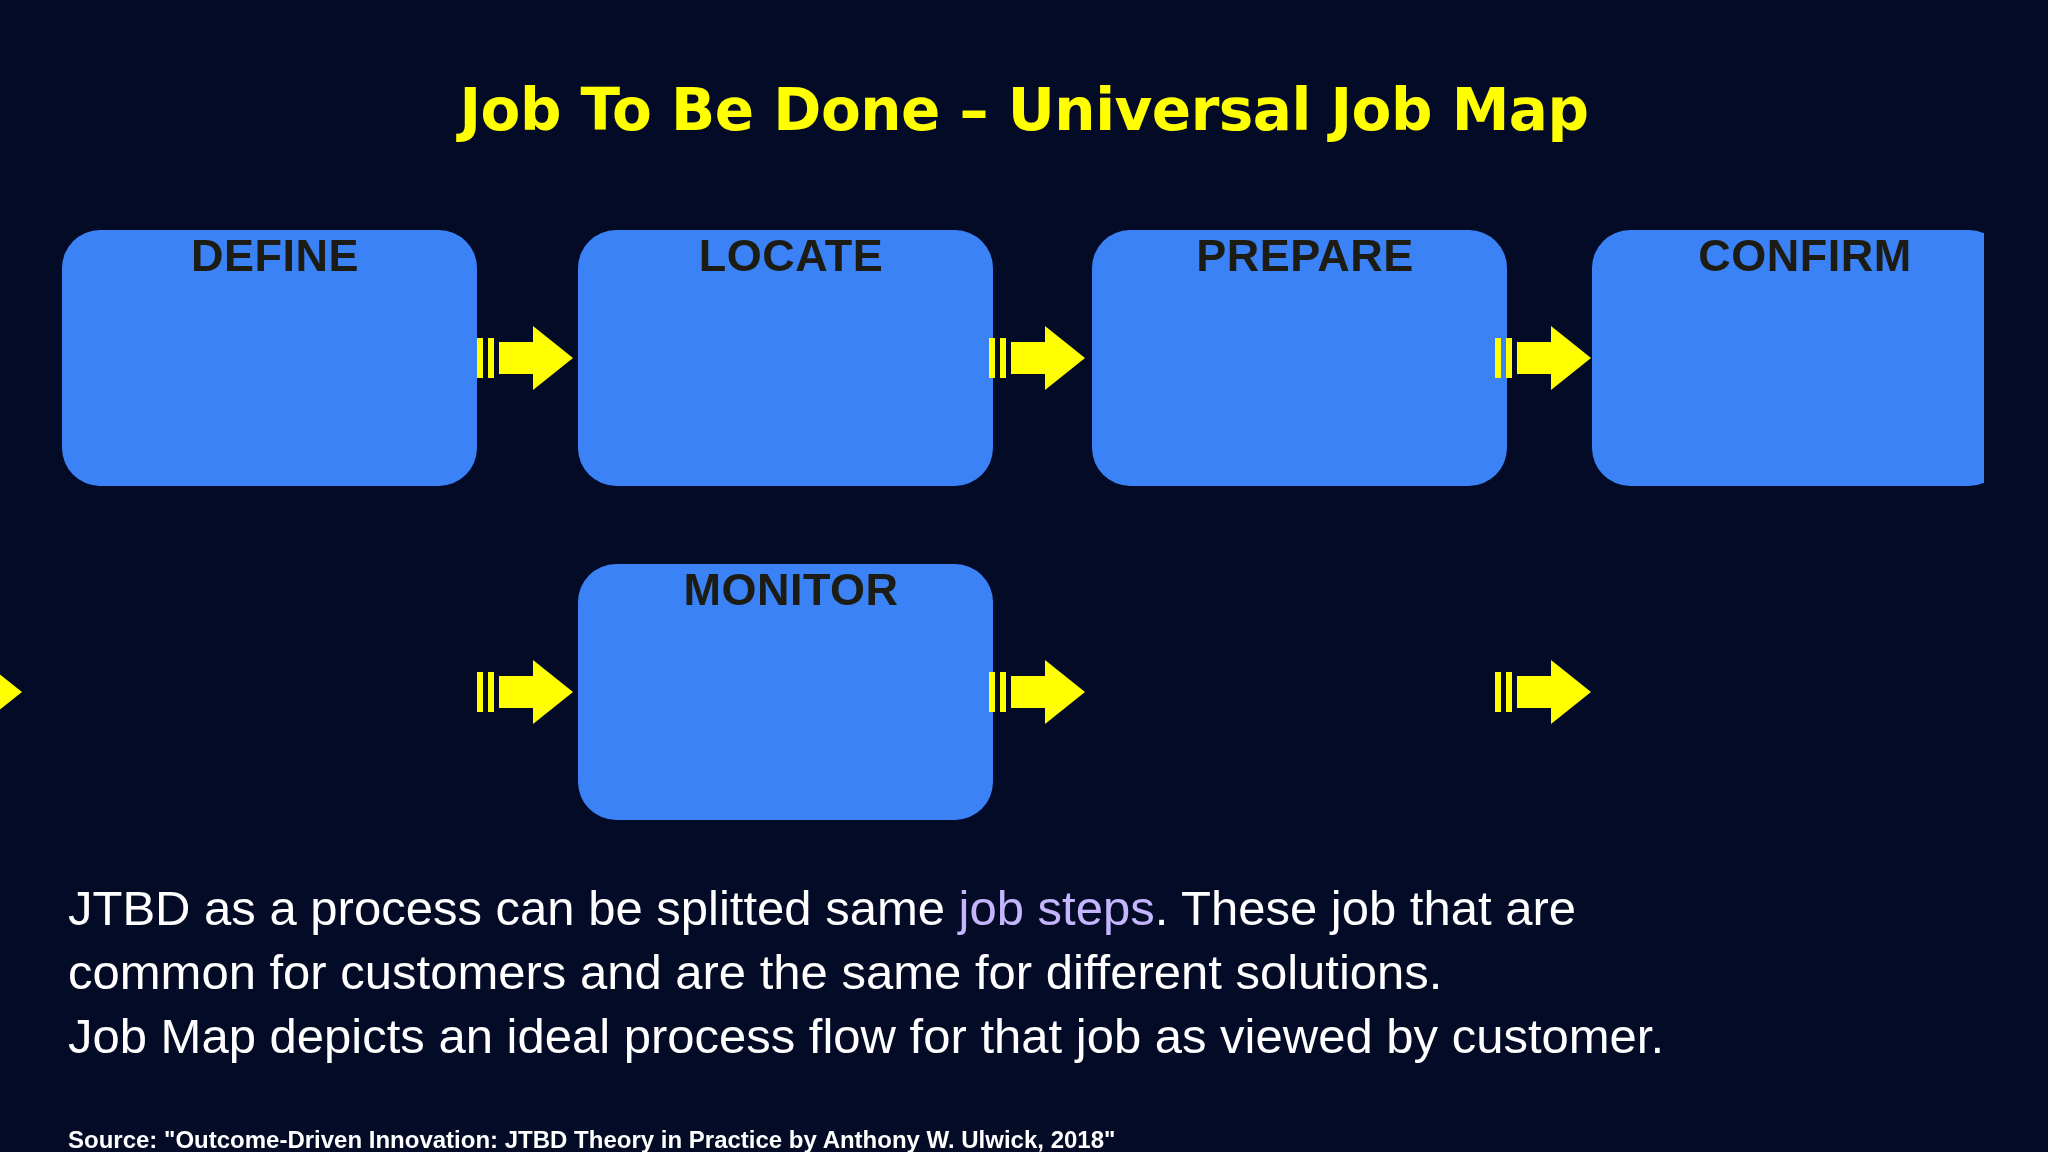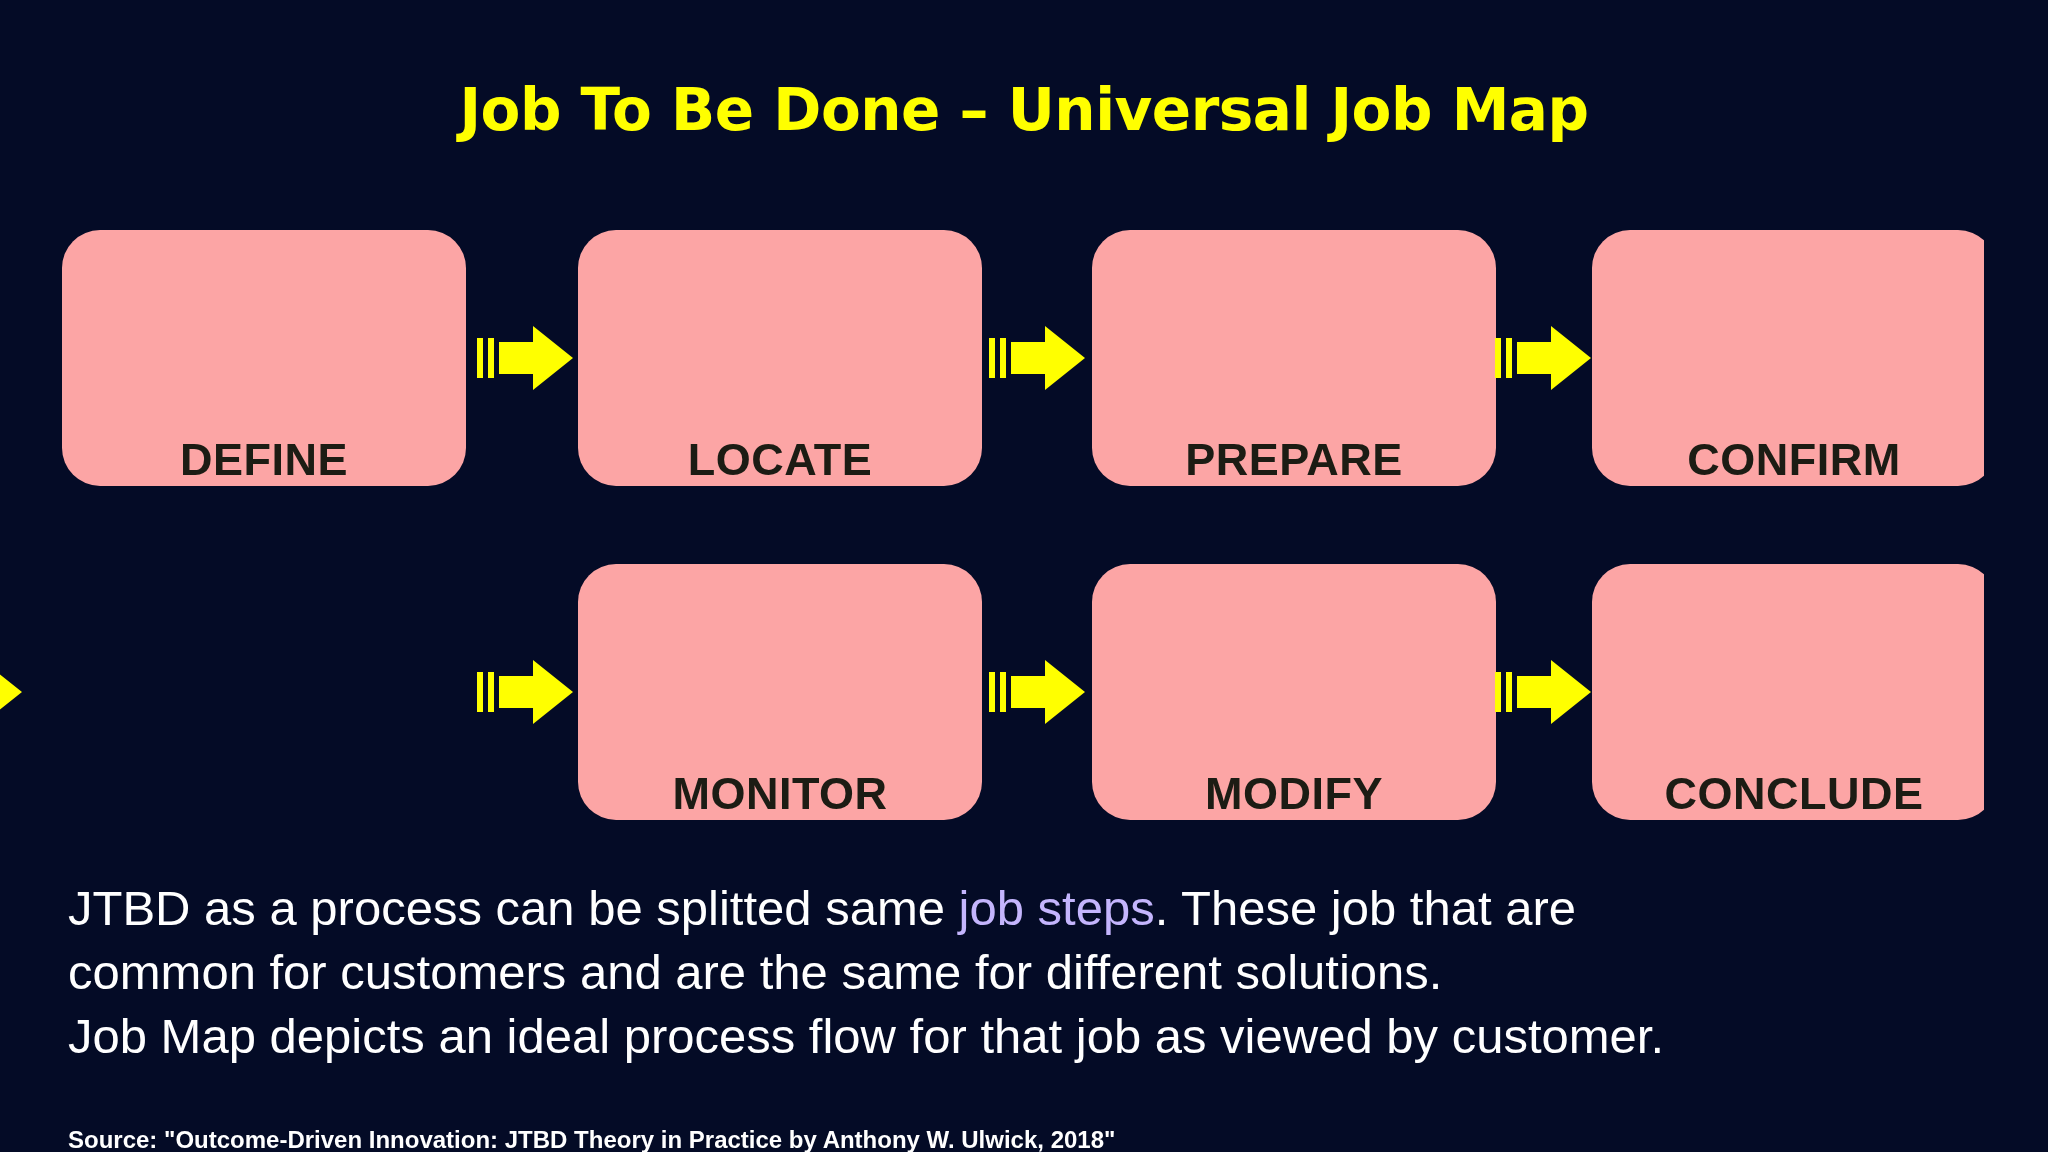--- a/index.html
+++ b/index.html
@@ -40,25 +40,26 @@
     height: 256px;
   }
   #row1 { top: 194px; }
   #row2 { top: 528px; }
 
   .step-box {
     position: absolute;
     top: 0;
     width: 404px;
     height: 256px;
-    background: #fca5a5;
+    background: #3b82f6;
     border-radius: 38px;
     display: flex;
-    align-items: flex-end;
+    align-items: flex-start;
     justify-content: center;
+    padding-left: 11px;
   }
   .step-label {
     color: #1c1c14;
     font-family: "Liberation Sans", sans-serif;
     font-weight: bold;
     font-size: 45px;
     letter-spacing: 0.5px;
     white-space: nowrap;
   }
 
@@ -194,35 +195,29 @@
     </div>
 
     <div class="arrow arr1">
       <svg viewBox="0 0 96 64" xmlns="http://www.w3.org/2000/svg">
         <rect x="0" y="12" width="6" height="40" fill="#ffff00"></rect>
         <rect x="11" y="12" width="6" height="40" fill="#ffff00"></rect>
         <path d="M22 16 L56 16 L56 0 L96 32 L56 64 L56 48 L22 48 Z" fill="#ffff00"></path>
       </svg>
     </div>
 
-    <div class="step-box col2">
-      <span class="step-label">MODIFY</span>
-    </div>
 
     <div class="arrow arr2">
       <svg viewBox="0 0 96 64" xmlns="http://www.w3.org/2000/svg">
         <rect x="0" y="12" width="6" height="40" fill="#ffff00"></rect>
         <rect x="11" y="12" width="6" height="40" fill="#ffff00"></rect>
         <path d="M22 16 L56 16 L56 0 L96 32 L56 64 L56 48 L22 48 Z" fill="#ffff00"></path>
       </svg>
     </div>
 
-    <div class="step-box col3">
-      <span class="step-label">CONCLUDE</span>
-    </div>
   </div>
 
   <div id="body-text">
     <div>
       <span>JTBD as a process can be splitted same </span><span class="hl">job steps</span><span>. These job that are</span>
     </div>
     <div>common for customers and are the same for different solutions.</div>
     <div>Job Map depicts an ideal process flow for that job as viewed by customer.</div>
   </div>
 

